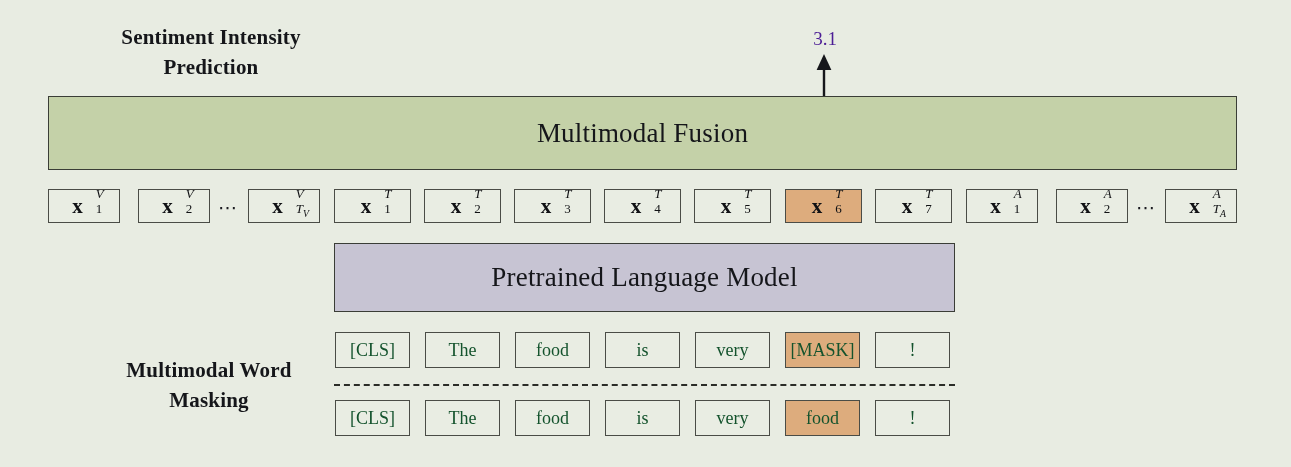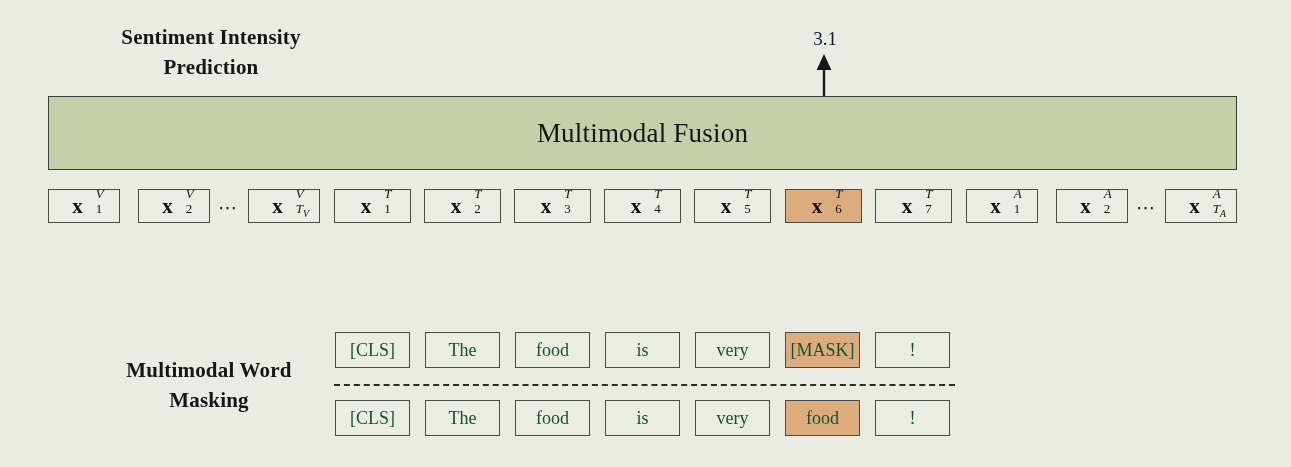--- a/index.html
+++ b/index.html
@@ -44,21 +44,21 @@
   }
 
   
   #prediction-value {
     position: absolute;
     left: 780px;
     top: 28px;
     width: 90px;
     text-align: center;
     font-size: 19px;
-    color: #0f172a;
+    color: #4c1d95;
   }
   #prediction-arrow {
     position: absolute;
     left: 812px;
     top: 53px;
     width: 24px;
     height: 44px;
   }
 
   
@@ -234,20 +234,23 @@
     <span class="mathvar">x<span class="sup">A</span><span class="sub">1</span></span>
   </div>
   <div class="tok" style="left:1056px; width:72px;">
     <span class="mathvar">x<span class="sup">A</span><span class="sub">2</span></span>
   </div>
   <div class="ellipsis" style="left:1136px;">⋯</div>
   <div class="tok" style="left:1165px; width:72px;">
     <span class="mathvar">x<span class="sup">A</span><span class="sub"><i>T</i><span class="subsub">A</span></span></span>
   </div>
 
+  <div class="module-box" id="plm-box">
+    <span>Pretrained Language Model</span>
+  </div>
 
   <div class="row-masked">
     <div class="wordtok" style="left:335px; width:75px;">[CLS]</div>
     <div class="wordtok" style="left:425px; width:75px;">The</div>
     <div class="wordtok" style="left:515px; width:75px;">food</div>
     <div class="wordtok" style="left:605px; width:75px;">is</div>
     <div class="wordtok" style="left:695px; width:75px;">very</div>
     <div class="wordtok highlight" style="left:785px; width:75px;">[MASK]</div>
     <div class="wordtok" style="left:875px; width:75px;">!</div>
   </div>

